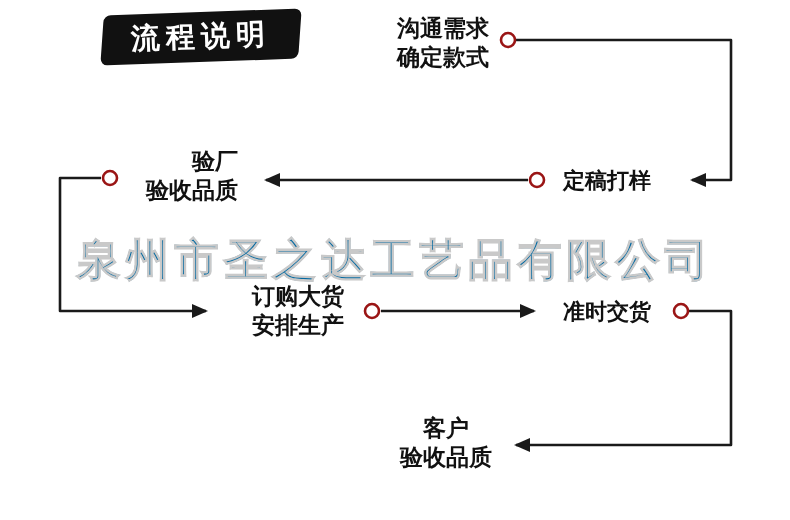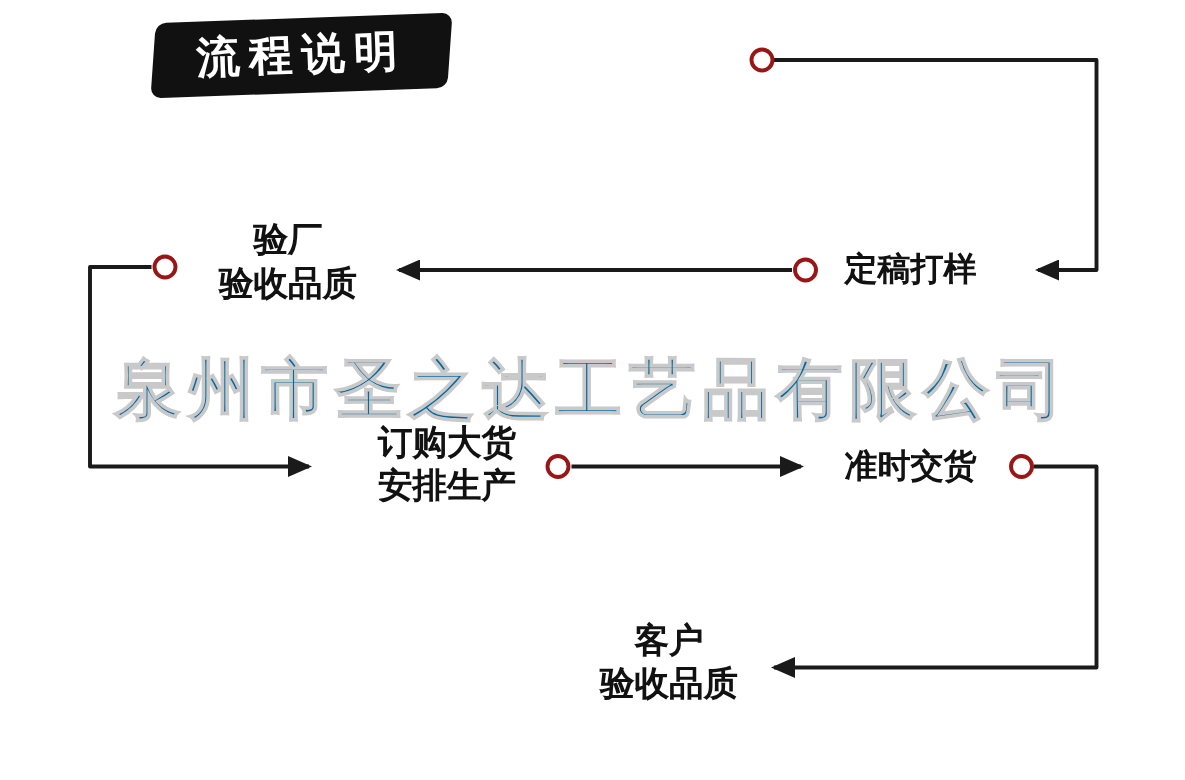--- a/index.html
+++ b/index.html
@@ -51,21 +51,21 @@
     font-weight:700;
     color:#111111;
     font-size:23px;
     line-height:1.28;
     text-align:center;
     white-space:pre-line;
     z-index:3;
   }
   #step-communicate{left:443px;top:43px;}
   #step-sample{left:607px;top:181px;font-size:22px;}
-  #step-inspect{left:192px;top:176px;}
+  #step-inspect{left:192px;top:176px;text-align:right;}
   #step-order{left:298px;top:311px;}
   #step-deliver{left:607px;top:312px;font-size:22px;}
   #step-accept{left:446px;top:443px;}
   .note{
     position:absolute;
     left:148px;top:448px;
     transform:translate(-50%,-50%);
     font-weight:700;
     color:#2b2b2b;
     font-size:20px;
@@ -103,20 +103,22 @@
     <circle cx="537" cy="180" r="7" fill="#ffffff" stroke="#9a1515" stroke-width="2.6"></circle>
     <circle cx="110" cy="178" r="7" fill="#ffffff" stroke="#9a1515" stroke-width="2.6"></circle>
     <circle cx="372" cy="311" r="7" fill="#ffffff" stroke="#9a1515" stroke-width="2.6"></circle>
     <circle cx="681" cy="311" r="7" fill="#ffffff" stroke="#9a1515" stroke-width="2.6"></circle>
   </svg>
 
   <div class="badge">
     <span>流程说明</span>
   </div>
 
+  <div class="step" id="step-communicate">沟通需求
+确定款式</div>
 
   <div class="step" id="step-sample">定稿打样</div>
 
   <div class="step" id="step-inspect">验厂
 验收品质</div>
 
   <div class="step" id="step-order">订购大货
 安排生产</div>
 
   <div class="step" id="step-deliver">准时交货</div>

